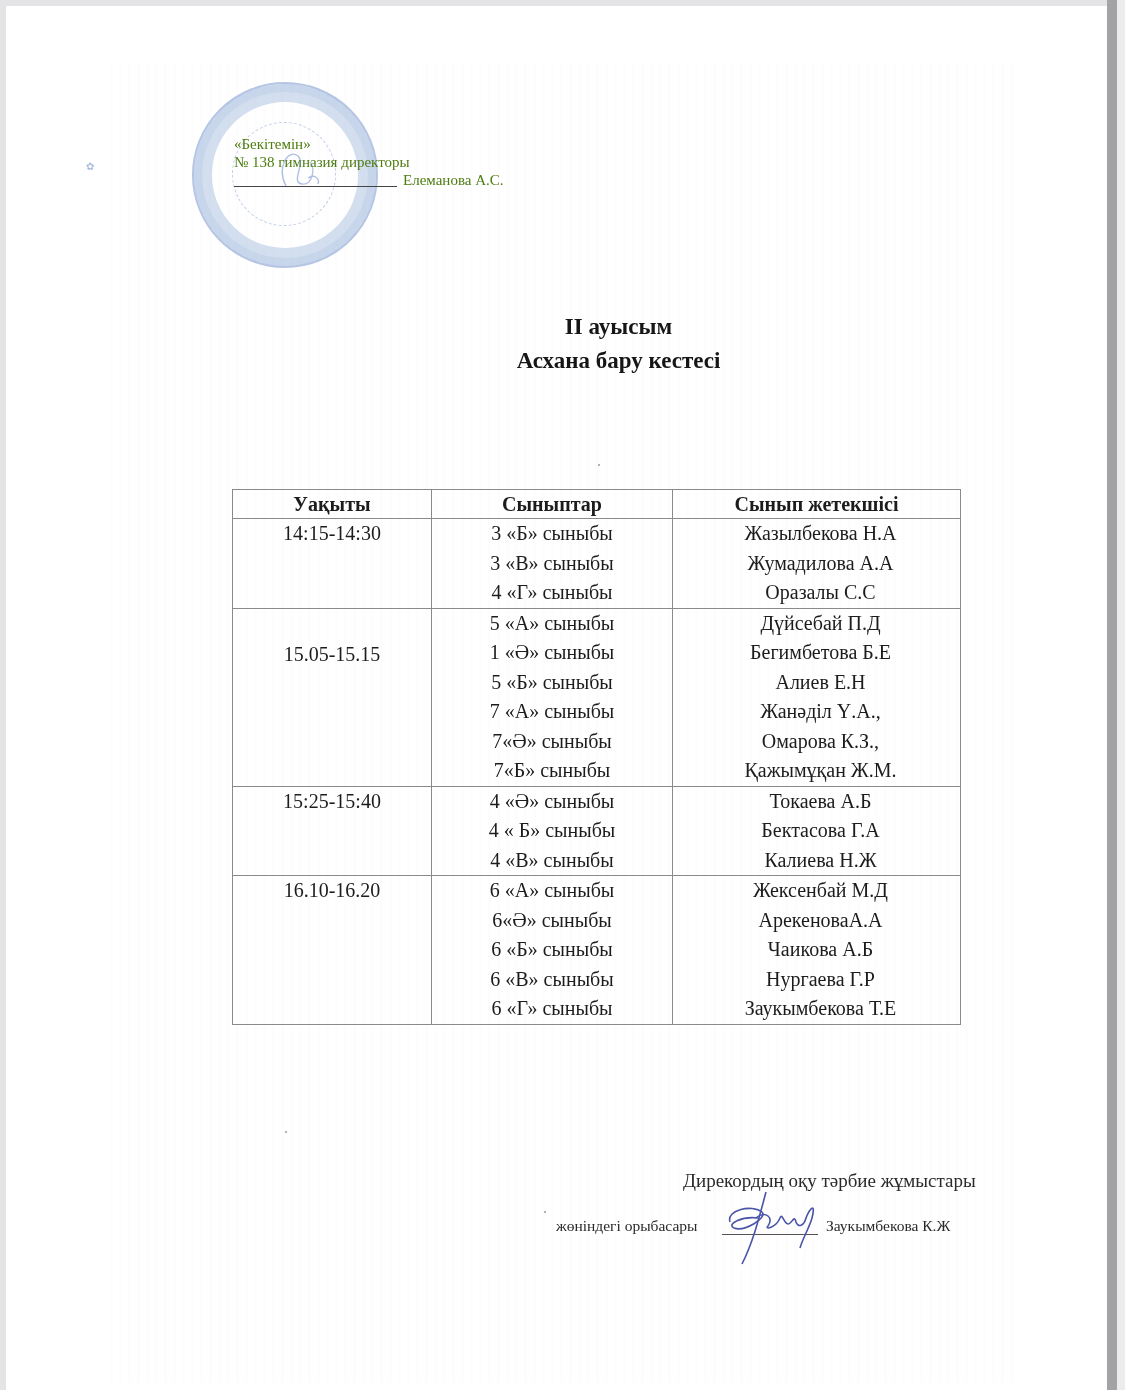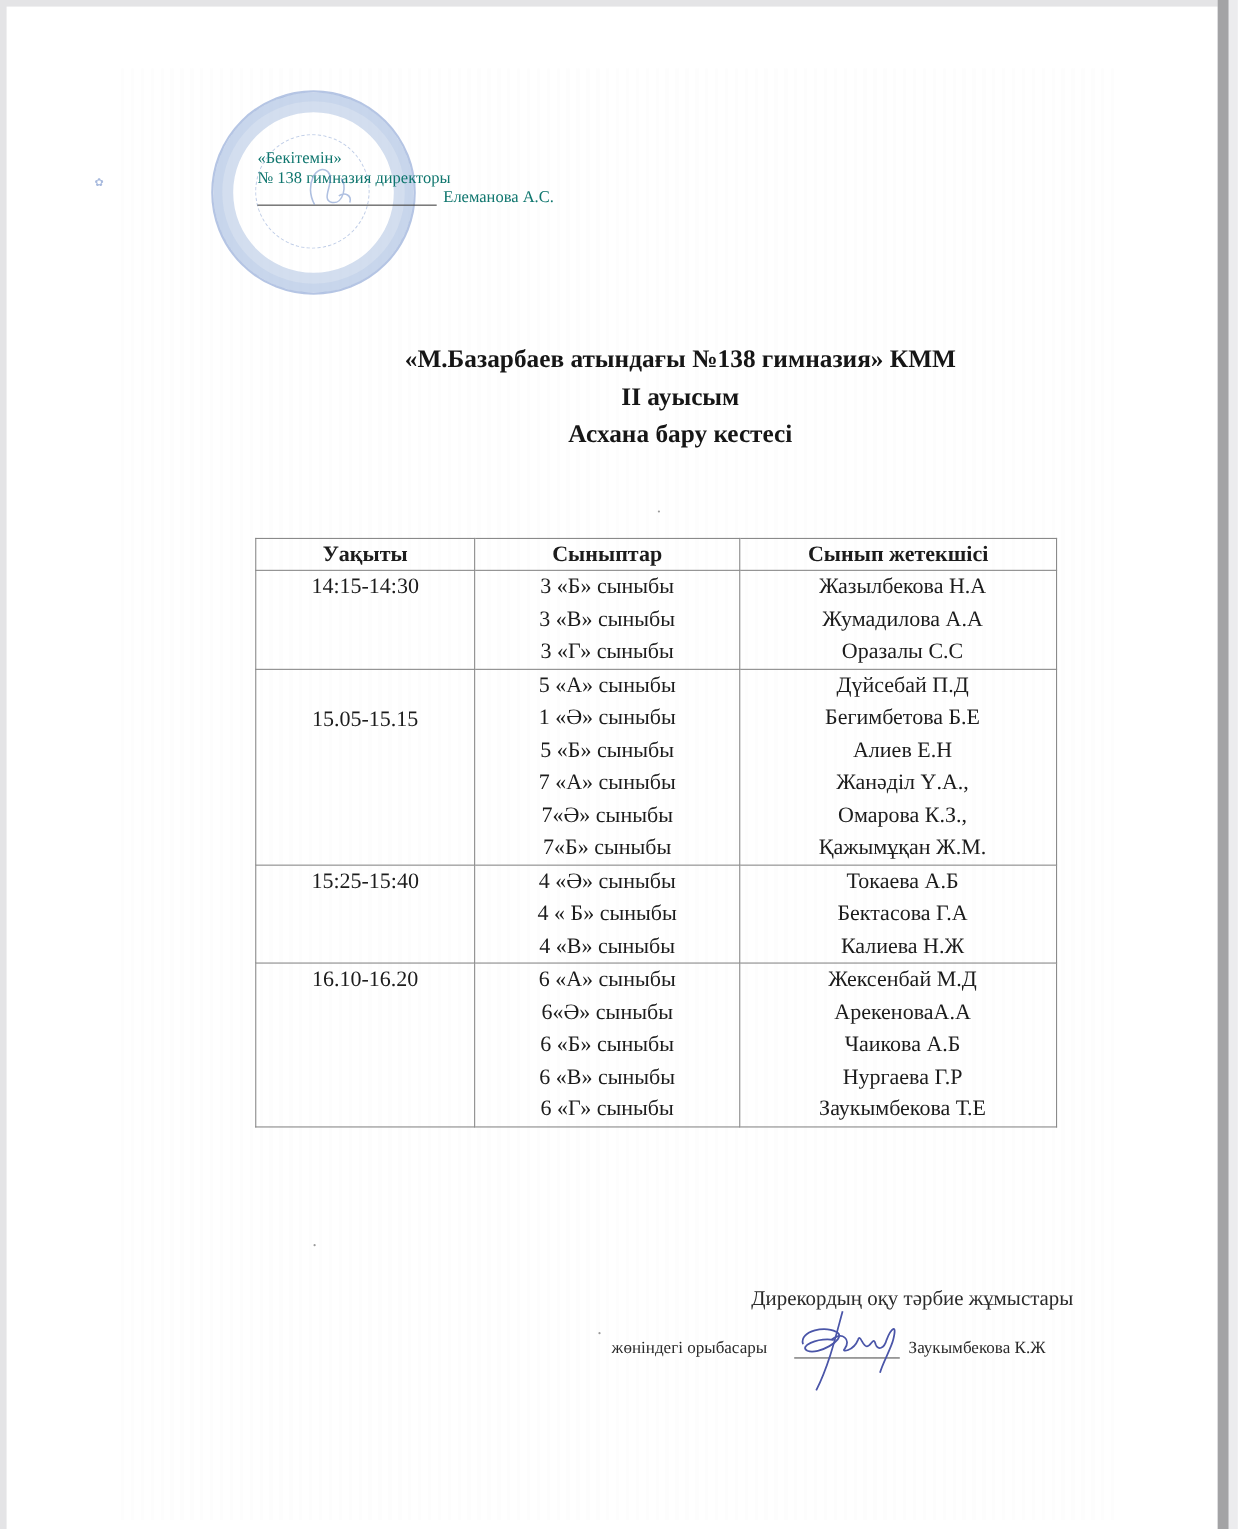--- a/index.html
+++ b/index.html
@@ -40,21 +40,21 @@
     border: 1px dashed rgba(120,150,205,0.45);
   }
   .stamp-star {
     position: absolute; left: 86px; top: 162px; width: 10px; height: 10px;
     color: rgba(110,140,200,0.6); font-size: 10px; line-height: 10px;
     font-family: "DejaVu Sans", sans-serif;
   }
 
   .approve-block {
     position: absolute; left: 234px; top: 135px;
-    font-size: 15px; line-height: 18px; color: #0f766e;
+    font-size: 15px; line-height: 18px; color: #4d7c0f;
   }
   .approve-block .line { white-space: nowrap; }
   .approve-sign-row { position: relative; height: 18px; }
   .approve-underline {
     position: absolute; left: 0; top: 15px; width: 163px; height: 1px; background: #444;
   }
   .approve-name { position: absolute; left: 169px; top: 0; white-space: nowrap; }
   .director-sig {
     position: absolute; left: 268px; top: 138px; width: 70px; height: 60px;
   }
@@ -123,21 +123,20 @@
   <div class="approve-sign-row">
     <div class="approve-underline"></div>
     <div class="approve-name">Елеманова А.С.</div>
   </div>
 </div>
 <svg class="director-sig" viewBox="0 0 70 60">
   <path d="M18 48 C8 30, 20 10, 30 18 C38 26, 22 44, 34 46 C44 48, 48 30, 42 24 M40 40 C46 36, 52 40, 50 46" fill="none" stroke="rgba(110,140,200,0.55)" stroke-width="1.4"></path>
 </svg>
 
 <div class="title-block">
-  <div>«М.Базарбаев атындағы №138 гимназия» КММ</div>
   <div>II ауысым</div>
   <div>Асхана бару кестесі</div>
 </div>
 
 <div class="speck" style="left:598px; top:464px;"></div>
 <div class="speck" style="left:285px; top:1131px;"></div>
 <div class="speck" style="left:544px; top:1211px;"></div>
 
 <table class="schedule">
   <thead>
@@ -149,21 +148,21 @@
   </thead>
   <tbody>
     <tr>
       <td class="c-time">
         <span class="time-text">14:15-14:30</span>
       </td>
       <td class="c-class">
         <div class="cell-lines">
           <div>3 «Б» сыныбы</div>
           <div>3 «В» сыныбы</div>
-          <div>3 «Г» сыныбы</div>
+          <div>4 «Г» сыныбы</div>
         </div>
       </td>
       <td class="c-lead">
         <div class="cell-lines">
           <div>Жазылбекова Н.А</div>
           <div>Жумадилова А.А</div>
           <div>Оразалы С.С</div>
         </div>
       </td>
     </tr>

